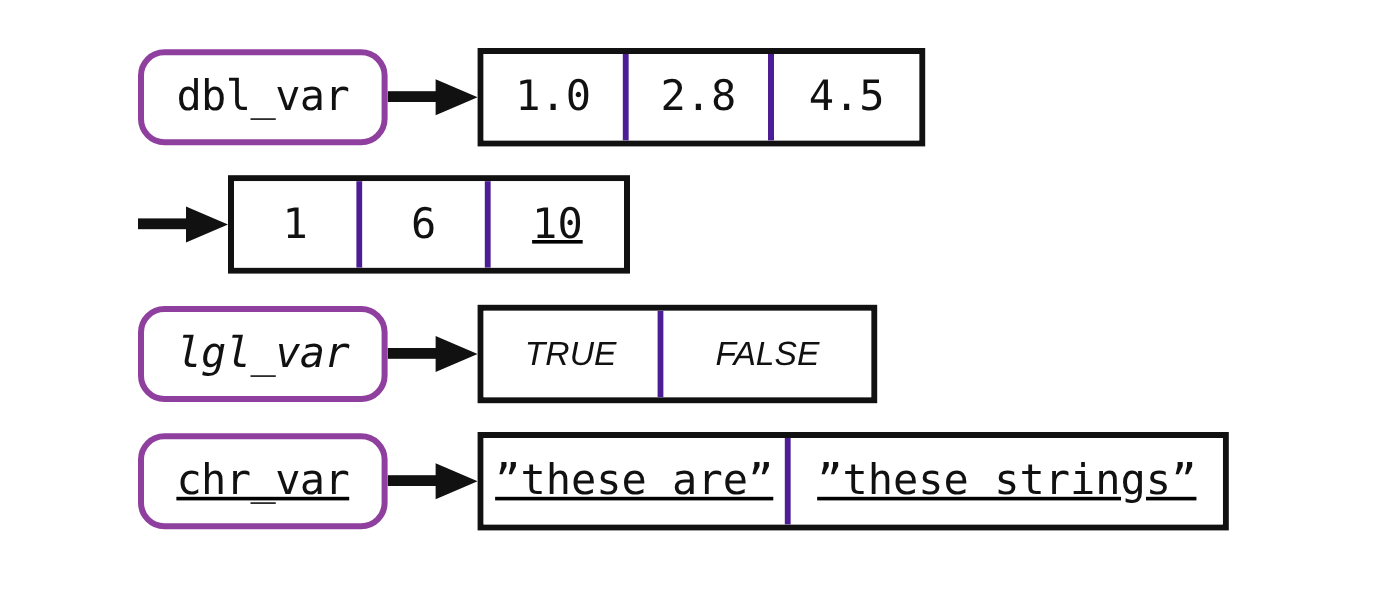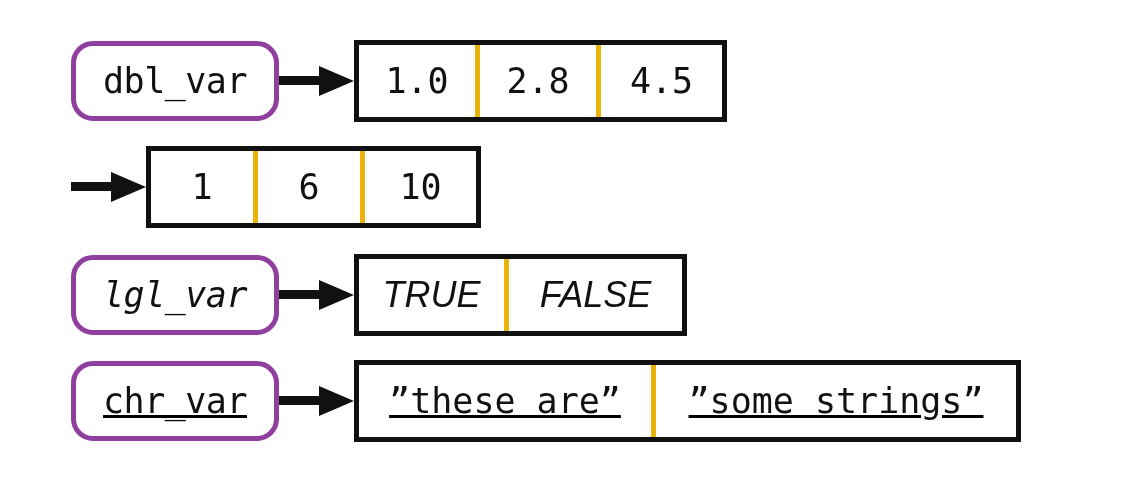--- a/index.html
+++ b/index.html
@@ -67,55 +67,55 @@
     display: flex;
     background: #ffffff;
     border: 5px solid #111111;
     height: 82px;
   }
   .cell {
     box-sizing: border-box;
     display: flex;
     align-items: center;
     justify-content: center;
-    border-right: 5px solid #eab308;
+    border-right: 5px solid #4c1d95;
     background: #ffffff;
     height: 100%;
   }
   .cell:last-child { border-right: none; align-items: center; }
 
   .cell-text {
     font-family: "DejaVu Sans Mono", monospace;
     font-size: 35px;
     line-height: 1;
     color: #111111;
     white-space: nowrap;
   }
   
   .cell-text.condensed {
     font-family: "Liberation Sans Narrow", "Liberation Sans", sans-serif;
-    font-size: 36px;
+    font-size: 28px;
     letter-spacing: 0px;
   }
 
   
   #row-dbl { top: 40px; }
   #row-int { top: 146px; }
   #row-lgl { top: 254px; font-style: italic; }
   #row-chr { top: 360px; text-decoration: underline; }
 
-  .row { padding-left: 71px; }
+  .row { padding-left: 115px; }
 
   
   #vec-dbl .cell { width: 121px; }
   #vec-int .cell { width: 107px; }
-  #vec-int .cell:last-child { width: 111px; }
+  #vec-int .cell:last-child { width: 111px; text-decoration: underline; }
   #vec-lgl .cell { width: 150px; }
   #vec-lgl .cell:last-child { width: 173px; }
-  #vec-chr .cell { width: 297px; }
+  #vec-chr .cell { width: 256px; }
   #vec-chr .cell:last-child { width: 360px; }
 </style>
 </head>
 <body>
 
 <div id="canvas">
 
   <div class="row" id="row-dbl">
     <div class="var-box">
       <span class="var-label">dbl_var</span>
@@ -187,18 +187,18 @@
       <svg width="75" height="34" viewBox="0 0 75 34" aria-hidden="true">
         <rect x="0" y="12" width="52" height="9" fill="#111111"></rect>
         <polygon points="40,2 75,17 40,32" fill="#111111"></polygon>
       </svg>
     </span>
     <div class="vector" id="vec-chr">
       <div class="cell">
         <span class="cell-text">”these are”</span>
       </div>
       <div class="cell">
-        <span class="cell-text">”some strings”</span>
+        <span class="cell-text">”these strings”</span>
       </div>
     </div>
   </div>
 
 </div>
 
 </body></html>

